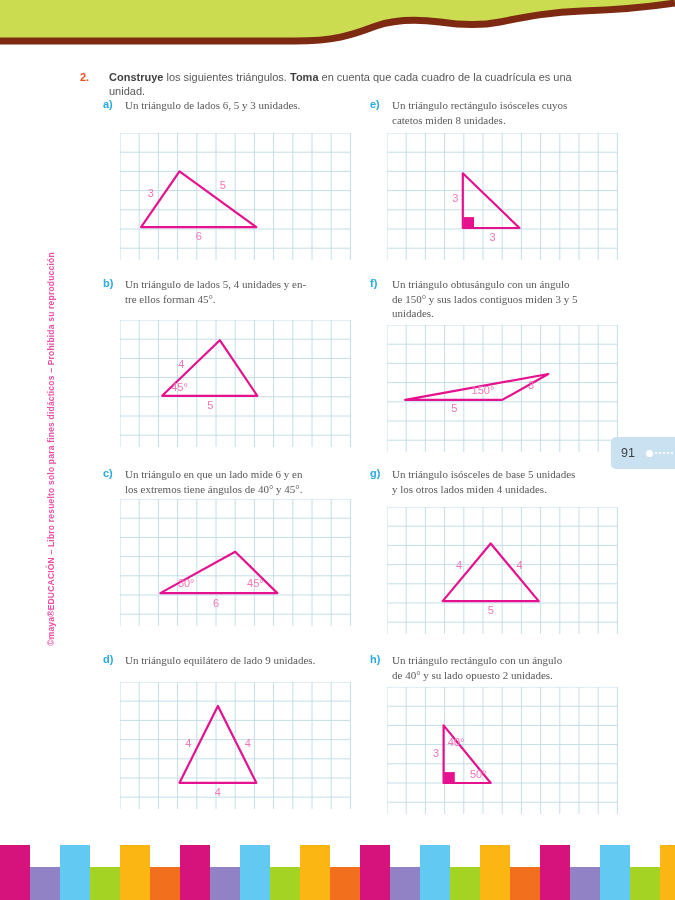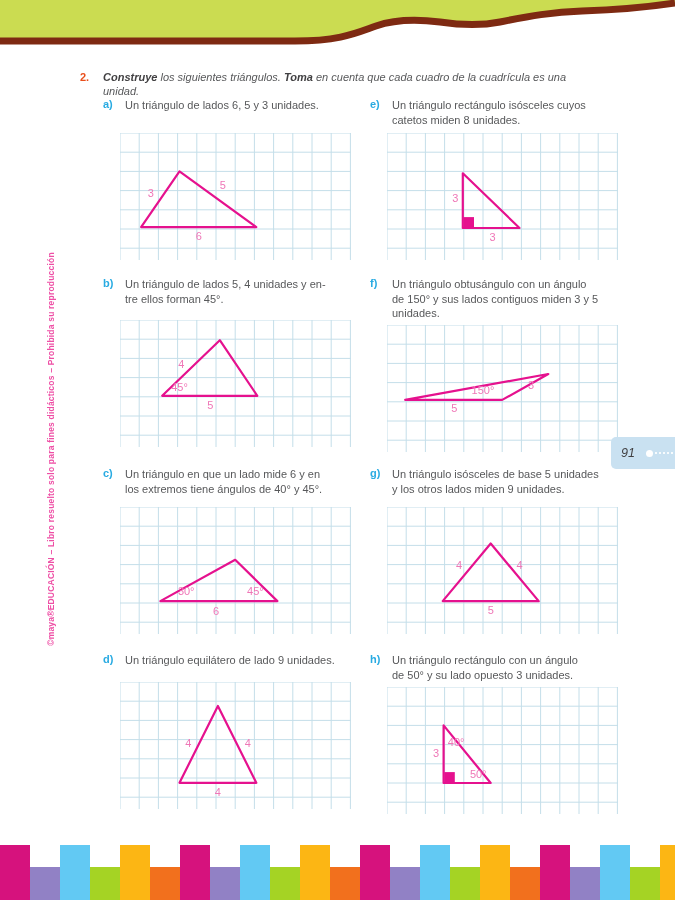--- a/index.html
+++ b/index.html
@@ -8,54 +8,54 @@
     background:#ffffff;
     font-family:"Liberation Sans", sans-serif;
     -webkit-font-smoothing:antialiased;
   }
   
   .topband{position:absolute;top:0;left:0;width:675px;height:52px;display:block;}
 
   
   .heading{position:absolute;left:80px;top:70px;width:520px;font-size:11px;color:#57585a;line-height:1.3;}
   .heading .hnum{position:absolute;left:0;top:0;font-weight:bold;}
-  .heading .htext{display:block;margin-left:23px;font-style:italic;}
+  .heading .htext{display:block;margin-left:29px;}
   .heading b{color:#414042;}
 
   
   .sidebar-credit{
     position:absolute;left:51px;top:443px;width:0;height:0;
   }
   .sidebar-credit span{
     display:inline-block;white-space:nowrap;
     transform:translate(-50%,-50%) rotate(-90deg);
     font-size:8.5px;font-weight:bold;letter-spacing:.2px;
   }
 
   
   .ex{position:absolute;width:256px;}
   .ex .exletter{position:absolute;left:0;top:0;font-size:11px;font-weight:bold;color:#29abe2;}
-  .ex .excaption{margin:0 0 0 22px;width:235px;font-size:11px;line-height:1.32;color:#57585a;white-space:pre-line;}
+  .ex .excaption{margin:0 0 0 22px;width:235px;font-size:11px;line-height:1.32;color:#57585a;white-space:pre-line;font-family:Liberation Serif, serif;}
   .ex .exgrid{position:absolute;left:17px;}
   .ex-a{left:103px;top:98px}  .ex-a .exgrid{top:35px}
   .ex-e{left:370px;top:98px}  .ex-e .exgrid{top:35px}
   .ex-b{left:103px;top:277px} .ex-b .exgrid{top:43px}
   .ex-f{left:370px;top:277px} .ex-f .exgrid{top:48px}
-  .ex-c{left:103px;top:467px} .ex-c .exgrid{top:40px}
+  .ex-c{left:103px;top:467px} .ex-c .exgrid{top:32px}
   .ex-g{left:370px;top:467px} .ex-g .exgrid{top:40px}
   .ex-d{left:103px;top:653px} .ex-d .exgrid{top:29px}
   .ex-h{left:370px;top:653px} .ex-h .exgrid{top:34px}
 
   
   .page-badge{
     position:absolute;right:0;top:437px;width:64px;height:32px;
     background:#c9e1f1;border-radius:5px 0 0 5px;
     display:flex;align-items:center;
   }
-  .page-badge .pnum{font-size:12.5px;color:#414042;margin-left:10px;font-style:italic;}
+  .page-badge .pnum{font-size:12.5px;color:#414042;margin-left:10px;}
   .page-badge .dot{width:7px;height:7px;border-radius:50%;background:#ffffff;margin-left:11px;flex:none;}
   .page-badge .dotline{flex:1;border-top:2px dotted rgba(255,255,255,.85);margin:0 2px 0 2px;}
 
   
   .footer-bars{position:absolute;left:0;bottom:0;width:675px;height:55px;}
   .footer-bars .bar{position:absolute;bottom:0;width:30px;}
   .bar.tall{height:55px;} .bar.short{height:33px;}
 </style>
 </head>
 <body>
@@ -225,21 +225,21 @@
         <line x1="0" y1="115.2" x2="231" y2="115.2" stroke="#c4dee9" stroke-width="1"></line>
         <polygon points="40.3,94.1 115.2,52.8 157.4,94.1" fill="none" stroke="#e5118e" stroke-width="2.2" stroke-linejoin="round"></polygon>
         <text x="66.2" y="88.3" fill="#ef77b7" font-size="11" text-anchor="middle" font-family="Liberation Sans, sans-serif">30°</text>
         <text x="135.4" y="88.3" fill="#ef77b7" font-size="11" text-anchor="middle" font-family="Liberation Sans, sans-serif">45°</text>
         <text x="96.0" y="107.5" fill="#ef77b7" font-size="11" text-anchor="middle" font-family="Liberation Sans, sans-serif">6</text>
       </svg></div>
 </div>
 <div class="ex ex-g">
   <span class="exletter" style="color: rgb(41, 171, 226);">g)</span>
   <p class="excaption">Un triángulo isósceles de base 5 unidades
-y los otros lados miden 9 unidades.</p>
+y los otros lados miden 4 unidades.</p>
   <div class="exgrid"><svg width="231" height="127" viewBox="0 0 231 127">
         <line x1="0.0" y1="0" x2="0.0" y2="127" stroke="#c4dee9" stroke-width="1"></line>
         <line x1="19.2" y1="0" x2="19.2" y2="127" stroke="#c4dee9" stroke-width="1"></line>
         <line x1="38.4" y1="0" x2="38.4" y2="127" stroke="#c4dee9" stroke-width="1"></line>
         <line x1="57.6" y1="0" x2="57.6" y2="127" stroke="#c4dee9" stroke-width="1"></line>
         <line x1="76.8" y1="0" x2="76.8" y2="127" stroke="#c4dee9" stroke-width="1"></line>
         <line x1="96.0" y1="0" x2="96.0" y2="127" stroke="#c4dee9" stroke-width="1"></line>
         <line x1="115.2" y1="0" x2="115.2" y2="127" stroke="#c4dee9" stroke-width="1"></line>
         <line x1="134.4" y1="0" x2="134.4" y2="127" stroke="#c4dee9" stroke-width="1"></line>
         <line x1="153.6" y1="0" x2="153.6" y2="127" stroke="#c4dee9" stroke-width="1"></line>
@@ -286,21 +286,21 @@
         <line x1="0" y1="115.2" x2="231" y2="115.2" stroke="#c4dee9" stroke-width="1"></line>
         <polygon points="59.5,100.8 97.9,24.0 136.3,100.8" fill="none" stroke="#e5118e" stroke-width="2.2" stroke-linejoin="round"></polygon>
         <text x="68.2" y="65.3" fill="#ef77b7" font-size="11" text-anchor="middle" font-family="Liberation Sans, sans-serif">4</text>
         <text x="127.7" y="65.3" fill="#ef77b7" font-size="11" text-anchor="middle" font-family="Liberation Sans, sans-serif">4</text>
         <text x="97.9" y="113.7" fill="#ef77b7" font-size="11" text-anchor="middle" font-family="Liberation Sans, sans-serif">4</text>
       </svg></div>
 </div>
 <div class="ex ex-h">
   <span class="exletter" style="color: rgb(41, 171, 226);">h)</span>
   <p class="excaption">Un triángulo rectángulo con un ángulo
-de 50° y su lado opuesto 3 unidades.</p>
+de 40° y su lado opuesto 2 unidades.</p>
   <div class="exgrid"><svg width="231" height="127" viewBox="0 0 231 127">
         <line x1="0.0" y1="0" x2="0.0" y2="127" stroke="#c4dee9" stroke-width="1"></line>
         <line x1="19.2" y1="0" x2="19.2" y2="127" stroke="#c4dee9" stroke-width="1"></line>
         <line x1="38.4" y1="0" x2="38.4" y2="127" stroke="#c4dee9" stroke-width="1"></line>
         <line x1="57.6" y1="0" x2="57.6" y2="127" stroke="#c4dee9" stroke-width="1"></line>
         <line x1="76.8" y1="0" x2="76.8" y2="127" stroke="#c4dee9" stroke-width="1"></line>
         <line x1="96.0" y1="0" x2="96.0" y2="127" stroke="#c4dee9" stroke-width="1"></line>
         <line x1="115.2" y1="0" x2="115.2" y2="127" stroke="#c4dee9" stroke-width="1"></line>
         <line x1="134.4" y1="0" x2="134.4" y2="127" stroke="#c4dee9" stroke-width="1"></line>
         <line x1="153.6" y1="0" x2="153.6" y2="127" stroke="#c4dee9" stroke-width="1"></line>

